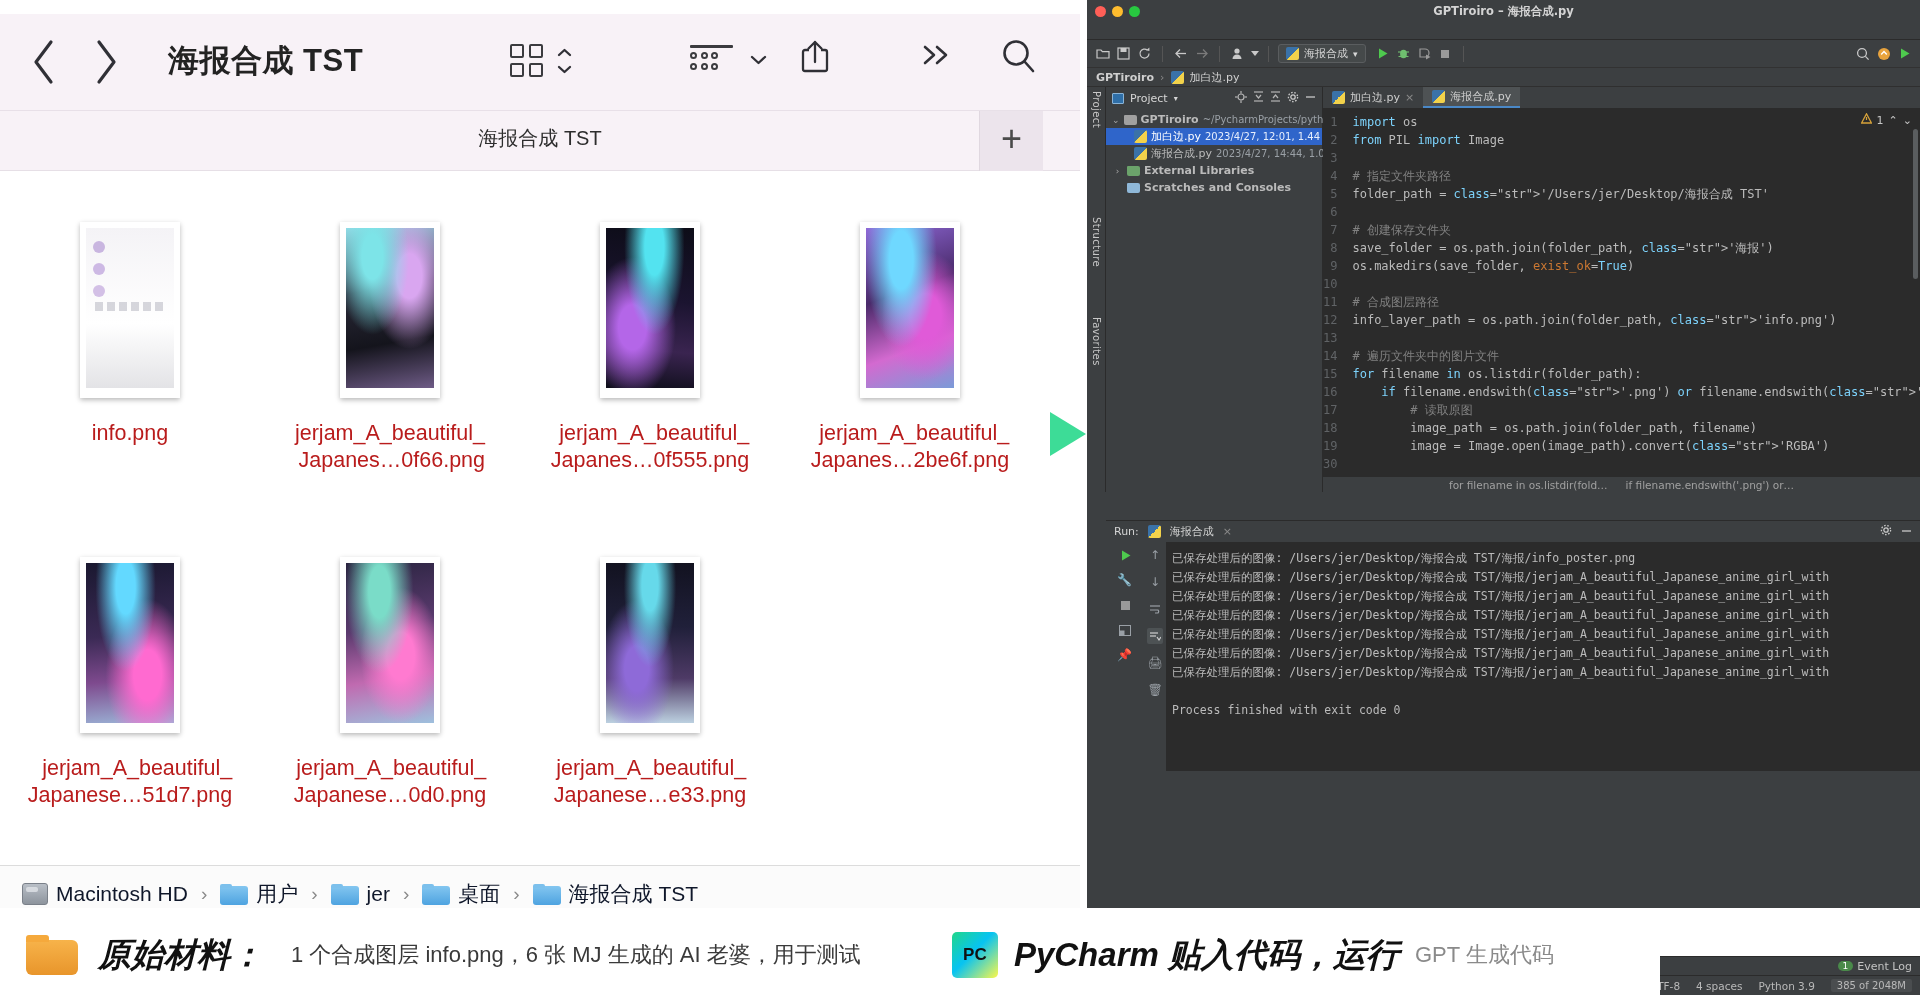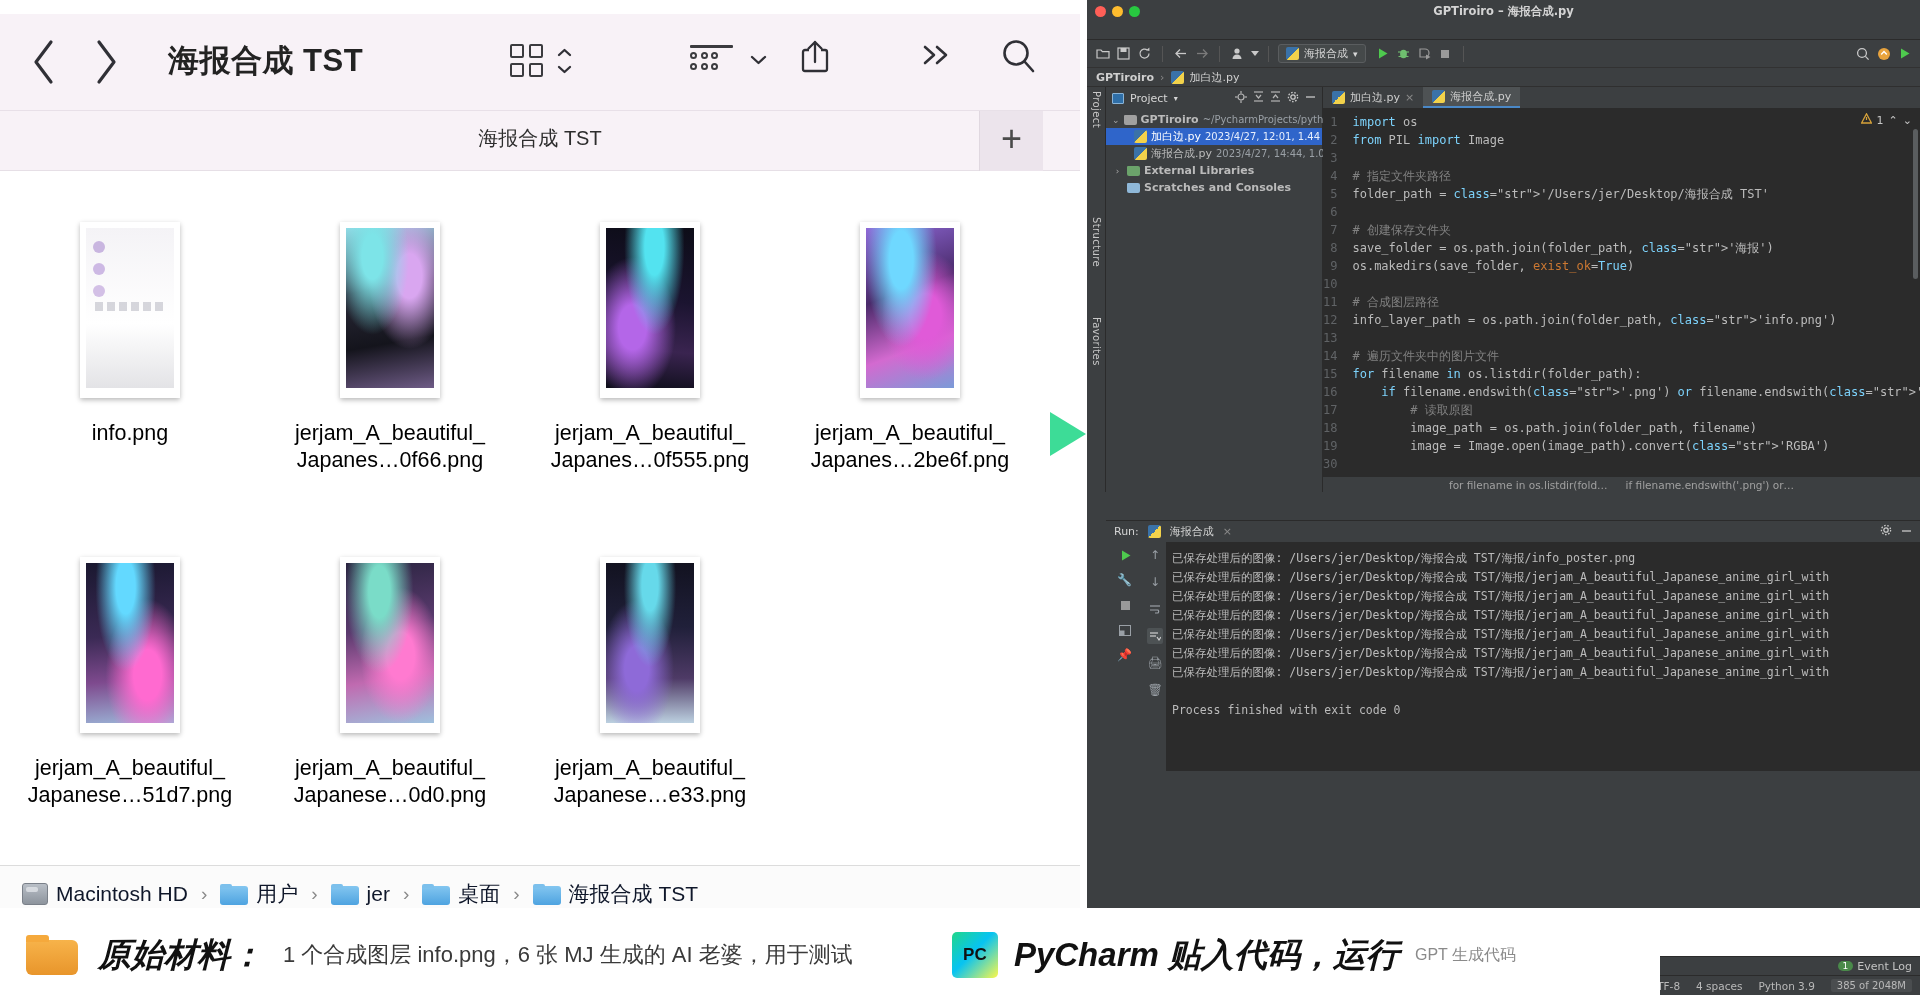--- a/index.html
+++ b/index.html
@@ -31,21 +31,21 @@
   .tab-plus { position:absolute; right:37px; top:0; width:64px; height:60px; background:#ece4ec;
      display:flex; align-items:center; justify-content:center; border-left:1px solid #e0d8e0;}
   .tab-plus span { font-size:36px; color:#4a4a4a; font-weight:300; line-height:1; margin-top:-4px;}
 
   .files-area { position:relative; height:694px; background:#fff; padding-top:22px; }
   .file-grid { display:flex; flex-wrap:wrap; }
   .file-cell { width:260px; height:335px; display:flex; flex-direction:column; align-items:center; }
   .thumb-wrap { height:205px; display:flex; align-items:flex-end; justify-content:center; }
   .thumb { background:#fff; padding:6px 6px 10px 6px; box-shadow:0 2px 5px rgba(0,0,0,.28); }
   .thumb .inner { width:88px; height:160px; overflow:hidden; position:relative; }
-  .fname { margin-top:22px; text-align:center; font-size:21.5px; line-height:1.25; color:#000000; white-space:pre-line;}
+  .fname { margin-top:22px; text-align:right; font-size:21.5px; line-height:1.25; color:#b91c1c; white-space:pre-line;}
 
   
   .art1 { background:
       linear-gradient(180deg,#f4f3f6 0%,#ffffff 60%,#e3e3e6 100%); }
   .art1:after{ content:""; position:absolute; left:10%; top:46%; width:80%; height:9px;
       background:repeating-linear-gradient(90deg,#cfcfd6 0 8px,transparent 8px 12px); opacity:.85;}
   .art1:before{ content:""; position:absolute; left:8%; top:8%; width:12px; height:12px; border-radius:50%;
       background:#c9b6e0; box-shadow:0 22px 0 #cdb9e4, 0 44px 0 #d3c0e6;}
   .art2 { background:
       radial-gradient(ellipse at 30% 18%, #7de4e8 0 12%, transparent 42%),
@@ -155,22 +155,22 @@
   
   .captions { position:absolute; left:0; top:908px; width:1660px; height:94px; background:#fff; display:flex;}
   .cap { display:flex; align-items:center; height:94px; }
   .cap-left { width:1080px; padding-left:26px; gap:20px; border-right:0; }
   .cap-right { width:840px; padding-left:18px; gap:16px; }
   .cap-folder { width:52px; height:40px; position:relative; flex:none;}
   .cap-folder:before{content:"";position:absolute;left:0;top:5px;width:52px;height:35px;border-radius:3px 6px 6px 6px;
      background:linear-gradient(180deg,#f7b34a,#e8952b);}
   .cap-folder:after{content:"";position:absolute;left:0;top:0;width:23px;height:7px;border-radius:3px 3px 0 0;background:#f5a93c;}
   .cap-title { font-size:33px; font-weight:700; font-style:italic; color:#111; white-space:nowrap;}
-  .cap-sub { font-size:22px; color:#3a3a3a; white-space:nowrap;}
-  .cap-sub-dim { font-size:16px; color:#8a8a8a; white-space:nowrap;}
+  .cap-sub { font-size:22px; color:#3a3a3a; white-space:nowrap;margin-left:8px;}
+  .cap-sub-dim { font-size:22px; color:#8a8a8a; white-space:nowrap;}
   .pc-logo { width:46px; height:46px; border-radius:5px; flex:none; position:relative;
      background:linear-gradient(135deg,#21d789 0%,#07c3f2 45%,#fcf84a 100%); display:flex; align-items:center; justify-content:center;}
   .pc-logo span { font-size:17px; font-weight:700; color:#111; }
 </style>
 </head>
 <body>
 
 <div id="root">
 
   <div class="finder">

